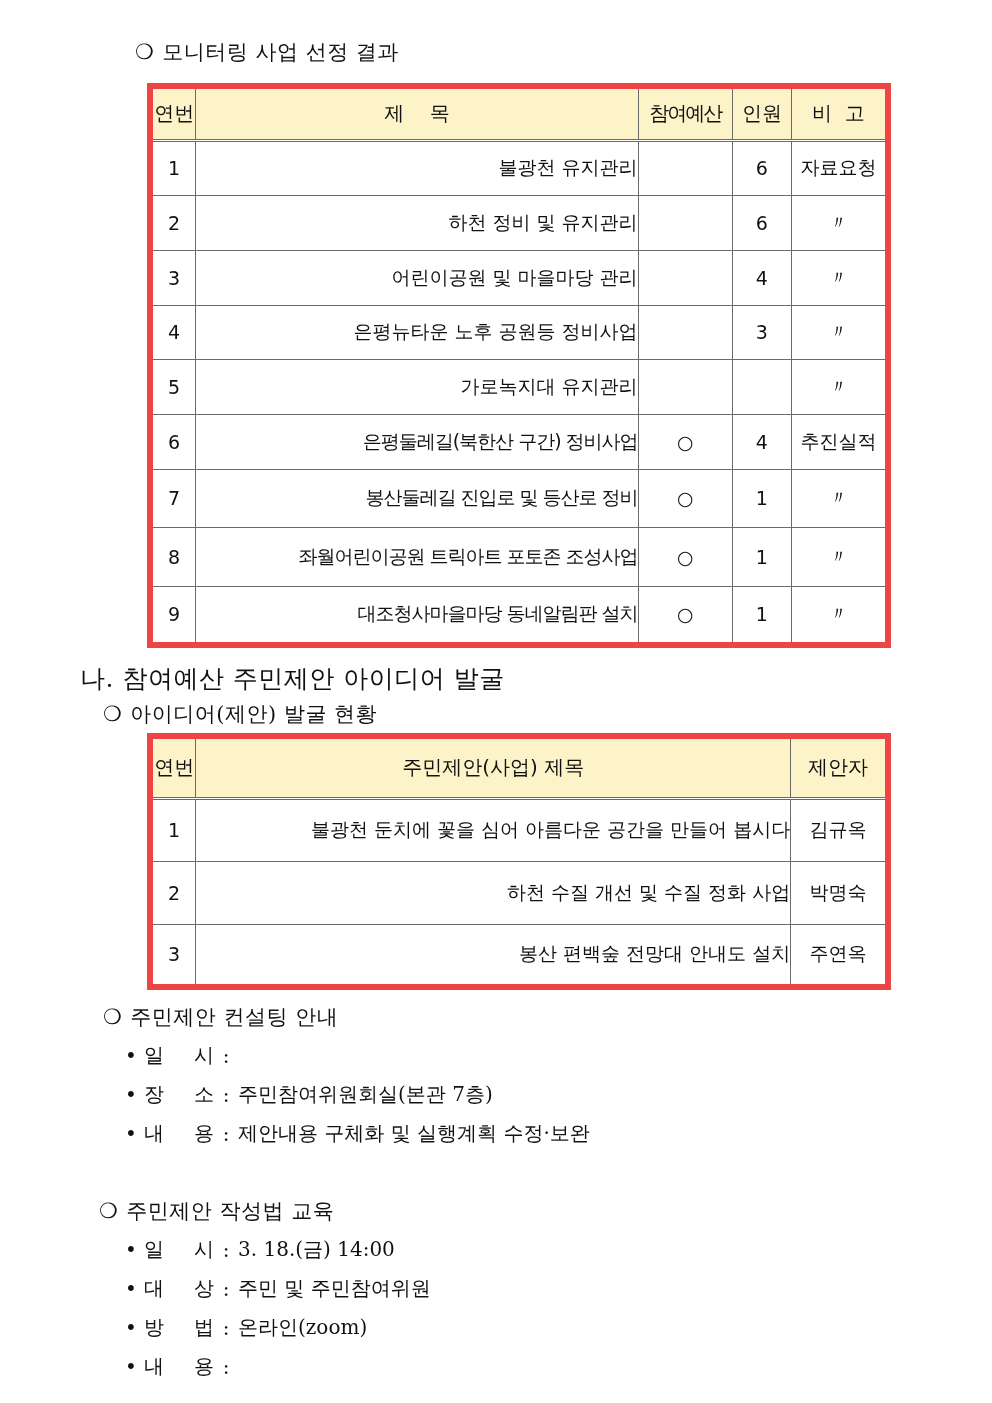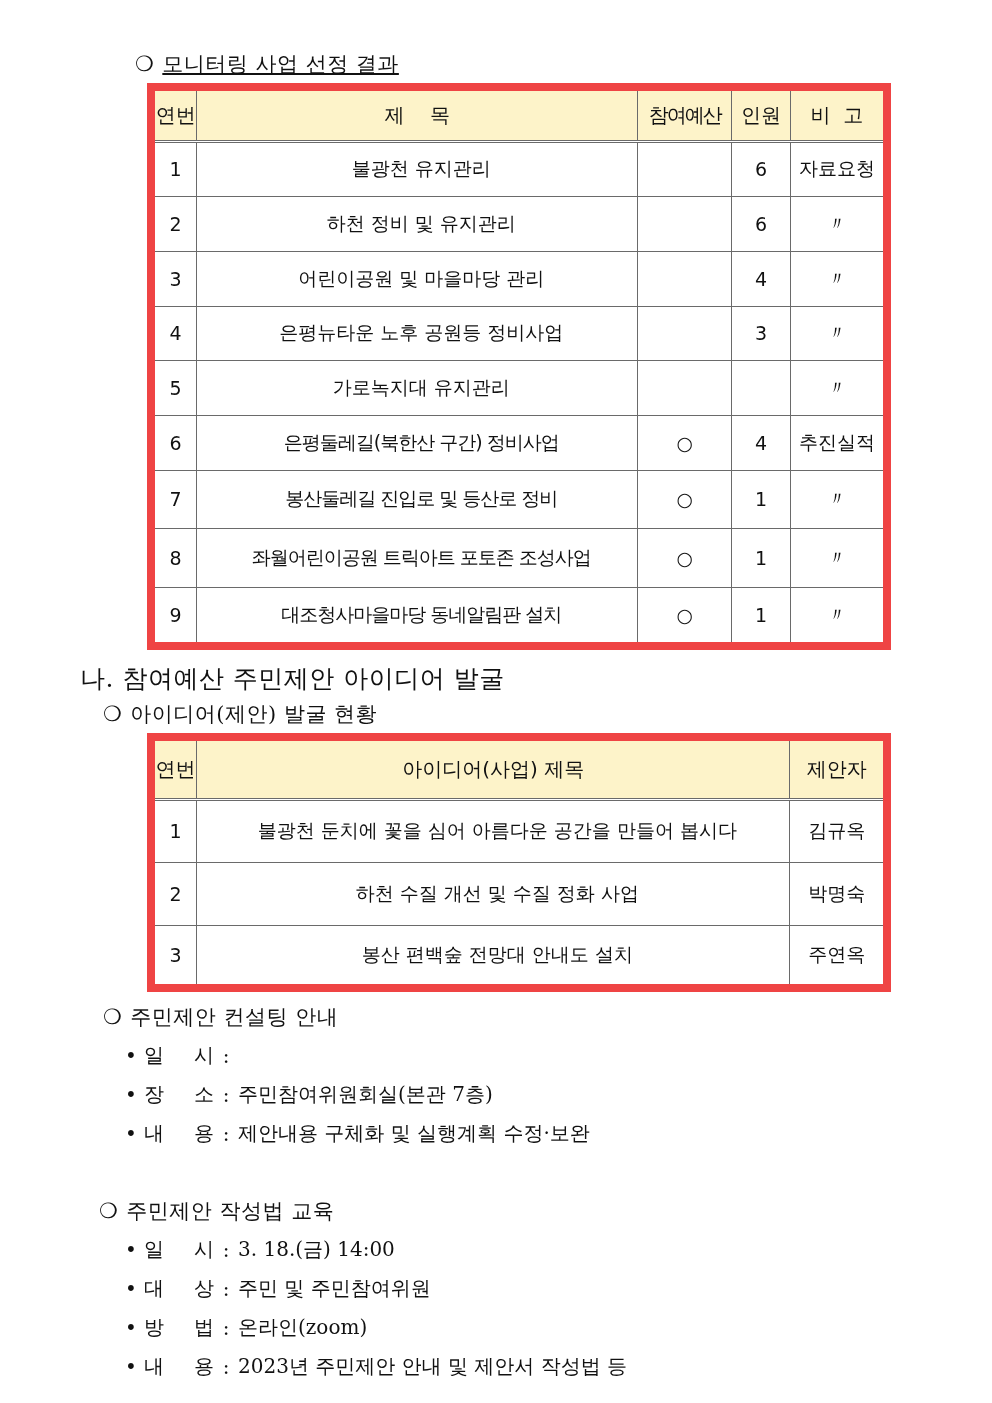--- a/index.html
+++ b/index.html
@@ -11,44 +11,44 @@
     position: absolute; font-size: 21px; letter-spacing: 0.5px;
     font-family: "DejaVu Serif", "Liberation Serif", serif;
   }
   .heading-main {
     position: absolute; font-size: 25px; letter-spacing: 0.5px;
     font-family: "DejaVu Serif", "Liberation Serif", serif;
   }
   .circle-bullet { display: inline-block; margin-right: 8px; }
   table.grid {
     position: absolute; border-collapse: collapse;
-    border: 8px solid #ef4444;
+    border: 6px solid #ef4444;
     font-family: "DejaVu Sans", sans-serif;
     font-size: 19px;
   }
   table.grid td, table.grid th {
     border: 1px solid #6a6a6a; padding: 0; vertical-align: middle;
   }
   table.grid thead th {
     background: #fdf3c9; font-weight: normal; font-size: 20px;
     border-bottom: 3px double #6a6a6a;
   }
   .c { text-align: center; }
-  .l { text-align: center; padding-left: 8px !important; }
+  .l { text-align: right; padding-left: 8px !important; }
   .info-list { position: absolute; font-family: "DejaVu Serif", "Liberation Serif", serif; font-size: 20px; }
   .info-row { height: 39px; display: flex; align-items: center; white-space: nowrap; }
   .dot { width: 26px; display: inline-block; text-align: center; }
   .lab1 { display: inline-block; width: 50px; }
   .lab2 { display: inline-block; width: 20px; }
   .colon { display: inline-block; width: 24px; text-align: center; }
 </style>
 </head>
 <body>
 
-<div class="heading-sub" style="left:135px; top:50px;text-decoration:underline;">
+<div class="heading-sub" style="left:135px; top:38px;">
   <span class="circle-bullet">❍</span><span>모니터링 사업 선정 결과</span>
 </div>
 
 <table class="grid" style="left:147px; top:83px; width:744px;">
   <colgroup>
     <col style="width:46px">
       <col style="width:445px">
       <col style="width:95px">
       <col style="width:59px">
       <col style="width:97px">
@@ -137,21 +137,21 @@
 
 <table class="grid" style="left:147px; top:733px; width:744px;">
   <colgroup>
     <col style="width:46px">
       <col style="width:600px">
       <col style="width:98px">
   </colgroup>
   <thead>
     <tr style="height:62px;">
       <th class="c">연번</th>
-      <th class="c">아이디어(사업) 제목</th>
+      <th class="c">주민제안(사업) 제목</th>
       <th class="c">제안자</th>
     </tr>
   </thead>
   <tbody id="idea-body">
       <tr style="height: 63px;">
         <td class="c">1</td>
         <td class="l">불광천 둔치에 꽃을 심어 아름다운 공간을 만들어 봅시다</td>
         <td class="c">김규옥</td>
       </tr>
       <tr style="height: 63px;">
@@ -216,15 +216,14 @@
       <span class="lab1">방</span>
       <span class="lab2">법</span>
       <span class="colon">:</span>
       <span>온라인(zoom)</span>
     </div>
     <div class="info-row">
       <span class="dot">•</span>
       <span class="lab1">내</span>
       <span class="lab2">용</span>
       <span class="colon">:</span>
-      <span>2023년 주민제안 안내 및 제안서 작성법 등</span>
     </div>
   </div>
 
 </body></html>

